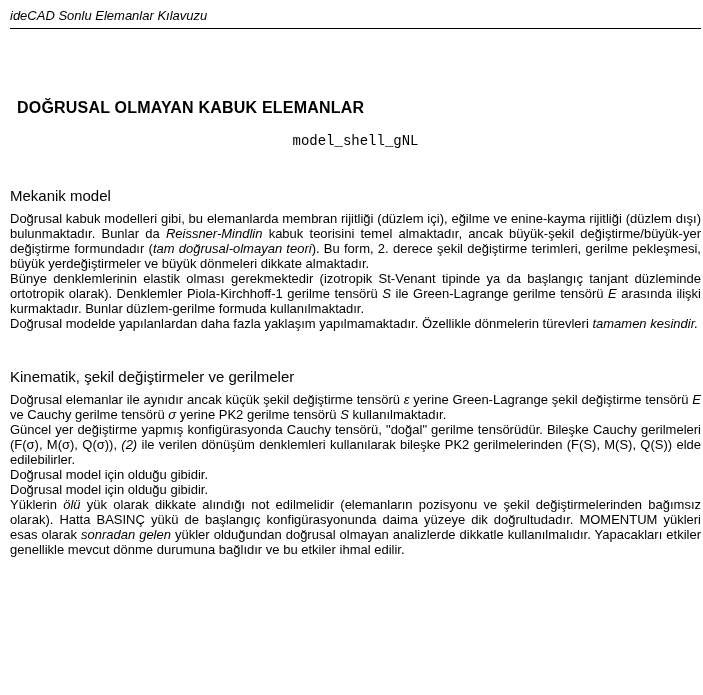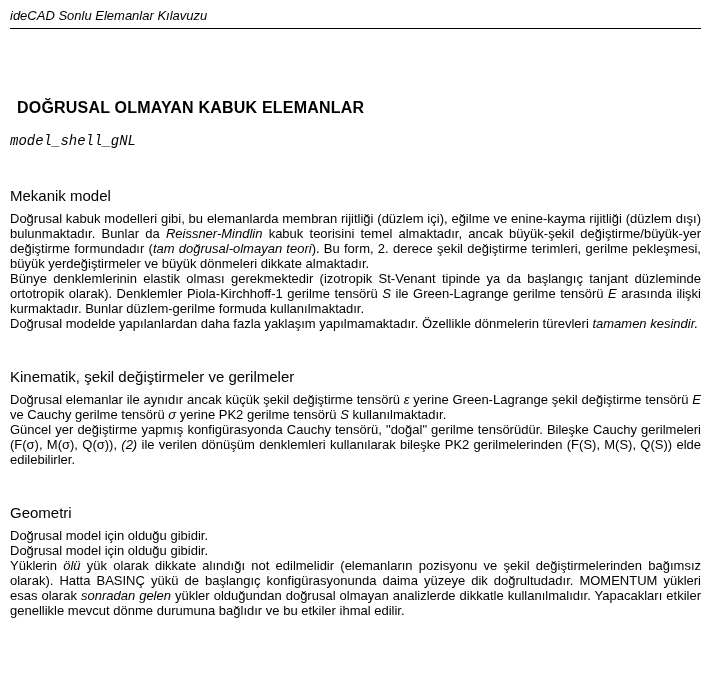--- a/index.html
+++ b/index.html
@@ -29,23 +29,22 @@
   }
   .doc-title {
     font-size: 16px;
     line-height: 18px;
     font-weight: bold;
     margin: 70px 0 0 7px;
     letter-spacing: 0.2px;
   }
   .model-ref {
     margin-top: 16px;
-    text-align: left;
+    text-align: center;
     font-family: "Liberation Mono", "DejaVu Sans Mono", monospace;
-    font-style: italic;
     font-size: 14px;
     line-height: 17px;
   }
   h2.section-heading {
     font-size: 15px;
     line-height: 19px;
     font-weight: normal;
     margin: 36px 0 6px 0;
   }
   .section-body p {
@@ -80,21 +79,20 @@
 
   <section>
     <h2 class="section-heading">Kinematik, şekil değiştirmeler ve gerilmeler</h2>
     <div class="section-body">
         <p><span>Doğrusal elemanlar ile aynıdır ancak küçük şekil değiştirme tensörü </span><em>ε</em><span> yerine Green-Lagrange şekil değiştirme tensörü </span><em>E</em><span> ve Cauchy gerilme tensörü </span><em>σ</em><span> yerine PK2 gerilme tensörü </span><em>S</em><span> kullanılmaktadır.</span></p>
         <p><span>Güncel yer değiştirme yapmış konfigürasyonda Cauchy tensörü, "doğal" gerilme tensörüdür. Bileşke Cauchy gerilmeleri (F(σ), M(σ), Q(σ)), </span><em>(2)</em><span> ile verilen dönüşüm denklemleri kullanılarak bileşke PK2 gerilmelerinden (F(S), M(S), Q(S)) elde edilebilirler.</span></p>
       </div>
   </section>
 
   <section>
-    <h2 class="section-heading">Geometri</h2>
     <div class="section-body">
         <p><span>Doğrusal model için olduğu gibidir.</span></p>
       </div>
   </section>
 
   <section>
     <div class="section-body">
         <p><span>Doğrusal model için olduğu gibidir.</span></p>
         <p><span>Yüklerin </span><em>ölü</em><span> yük olarak dikkate alındığı not edilmelidir (elemanların pozisyonu ve şekil değiştirmelerinden bağımsız olarak). Hatta BASINÇ yükü de başlangıç konfigürasyonunda daima yüzeye dik doğrultudadır. MOMENTUM yükleri esas olarak </span><em>sonradan gelen</em><span> yükler olduğundan doğrusal olmayan analizlerde dikkatle kullanılmalıdır. Yapacakları etkiler genellikle mevcut dönme durumuna bağlıdır ve bu etkiler ihmal edilir.</span></p>
       </div>

